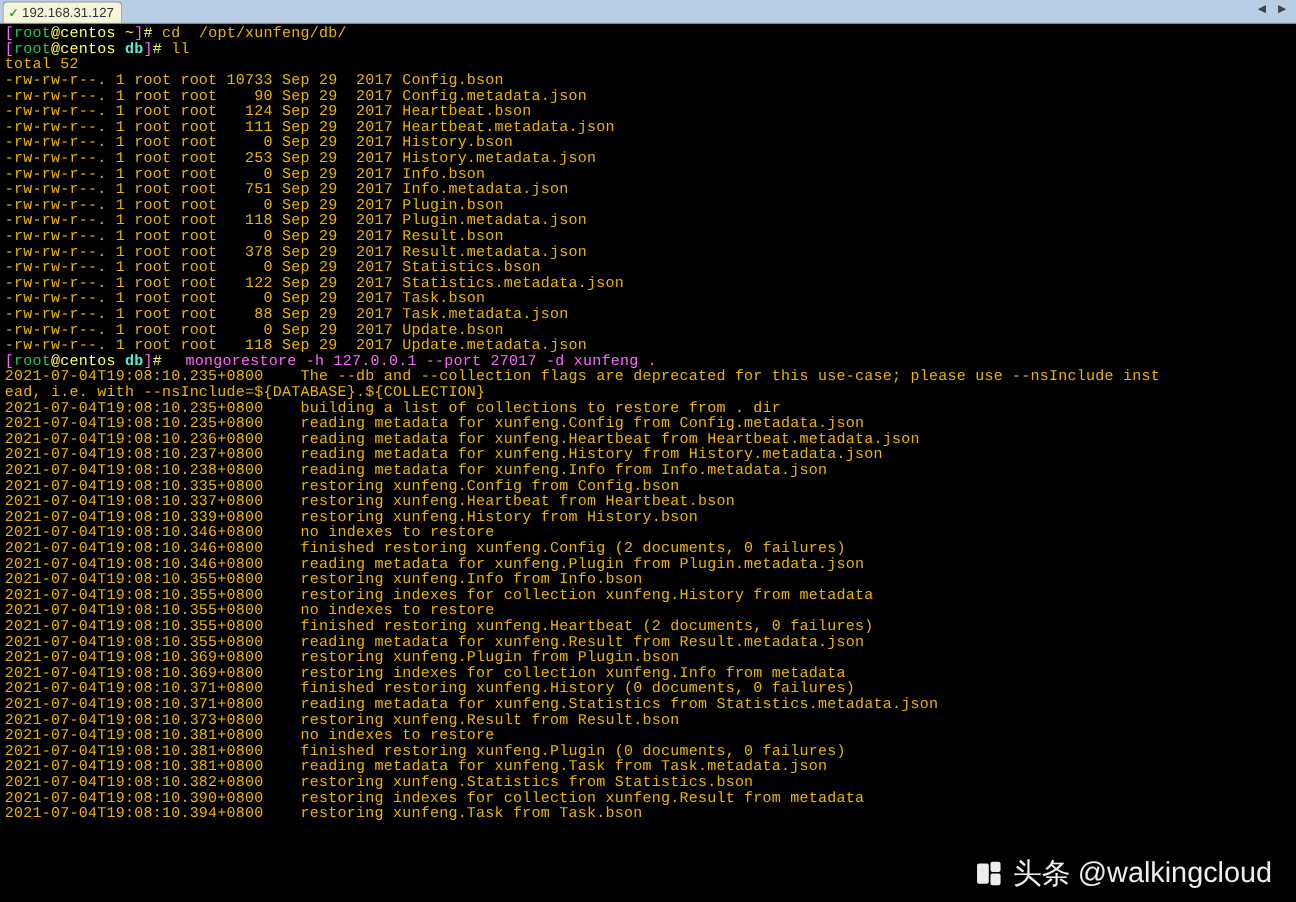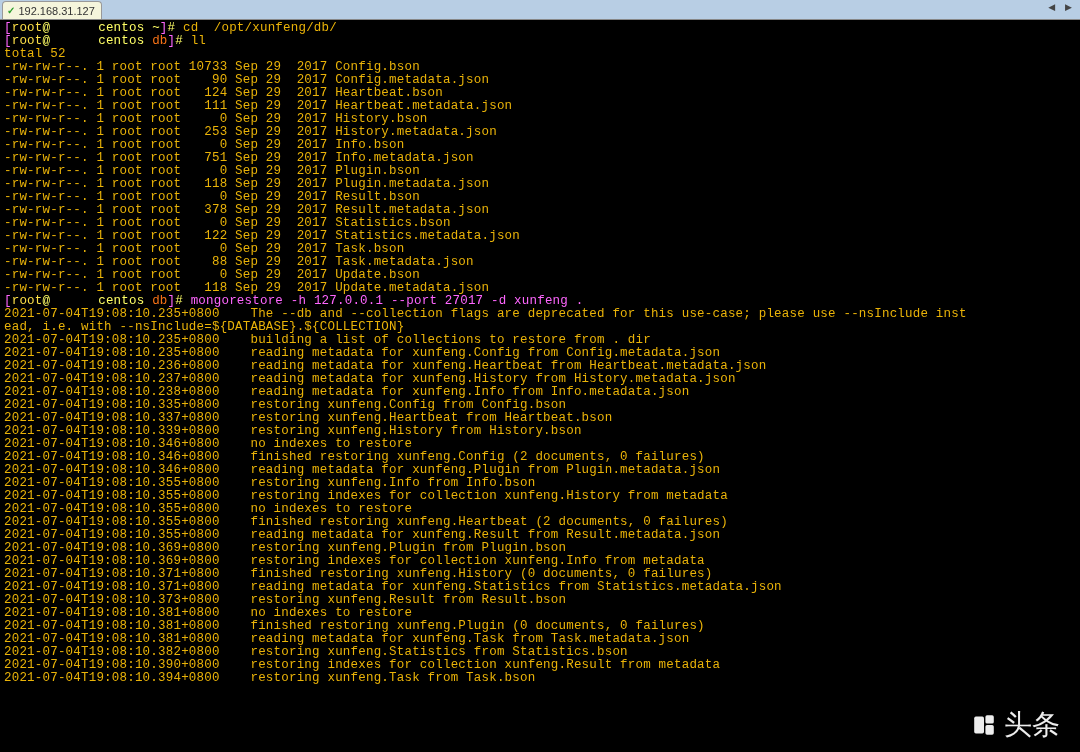--- a/index.html
+++ b/index.html
@@ -63,35 +63,35 @@
       padding: 1px 4px;
       cursor: pointer;
     }
     .terminal {
       padding: 2px 4px;
       line-height: 13px;
       white-space: pre;
       letter-spacing: 0.2px;
     }
     .bracket { color: #ff66ff; }
-    .user { color: #fde047; }
+    .user { color: #22c55e; }
     .at { color: #ffff66; }
-    .host { color: #ffff66; margin-left: 48px; }
+    .host { color: #ffff66; }
     .path-tilde { color: #ffff66; }
-    .path-db { color: #f97316; }
-    .cmd { color: #ff66ff; }
+    .path-db { color: #5eead4; font-weight: bold; }
+    .cmd { color: #ff66ff; margin-left: 12px; }
     .hash { color: #ffff66; }
     .white { color: #eab308; }
     .line { min-height: 13px; }
     .watermark {
       position: absolute;
       bottom: 8px;
       right: 20px;
       font-family: Arial, sans-serif;
-      font-size: 28px;
+      font-size: 24px;
       color: #fff;
       display: flex;
       align-items: center;
       gap: 6px;
       opacity: 0.93;
     }
     .watermark-icon {
       width: 28px;
       height: 28px;
       display: inline-flex;
@@ -117,13 +117,14 @@
 
 <div class="watermark">
   <span class="watermark-icon">
     <svg viewBox="0 0 100 100" width="28" height="28">
       <rect x="15" y="20" width="35" height="60" rx="6" fill="#fff"></rect>
       <rect x="55" y="15" width="30" height="30" rx="6" fill="#fff"></rect>
       <rect x="55" y="50" width="30" height="35" rx="6" fill="#fff"></rect>
     </svg>
   </span>
   <span>头条</span>
+  <span>@walkingcloud</span>
 </div>
 
 </body></html>

